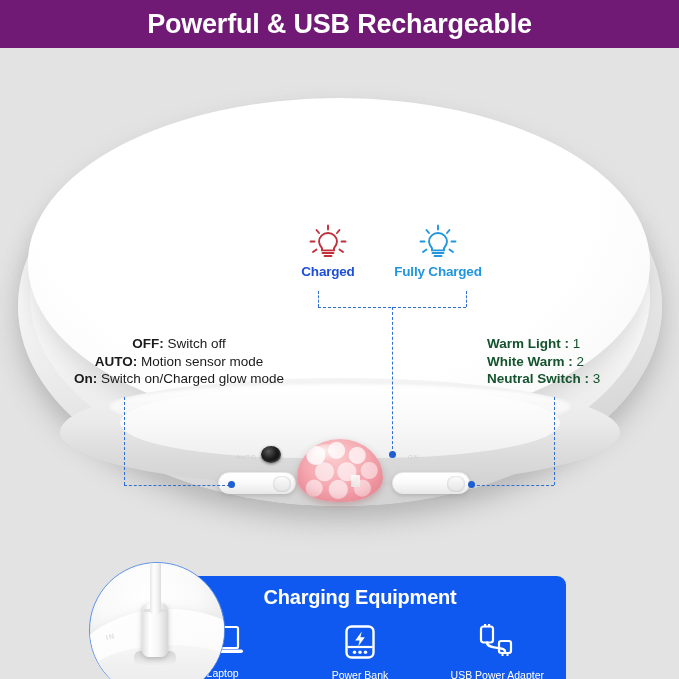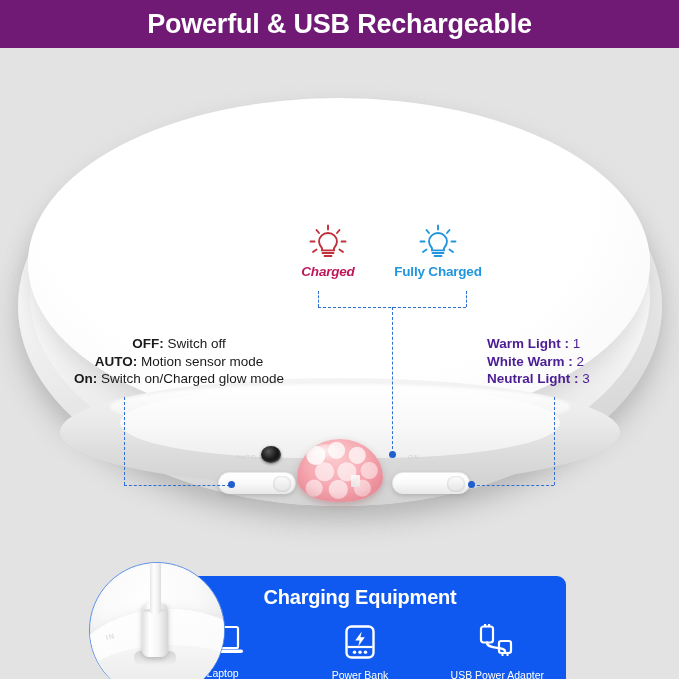--- a/index.html
+++ b/index.html
@@ -152,21 +152,21 @@
   }
   .bulb-icon{ display:block; margin:0 auto; }
 
   
   .text-left{
     position:absolute; left:74px; top:287px; line-height:17.5px;
     font-size:13.5px; color:#1a1a1a; white-space:nowrap;text-align:center;
   }
   .text-right{
     position:absolute; left:487px; top:287px; line-height:17.5px;
-    font-size:13.5px; color:#4c1d95; white-space:nowrap; text-align:left;
+    font-size:13.5px; color:#14532d; white-space:nowrap; text-align:left;
   }
   .lbl{ font-weight:bold; }
 
   
   .charge-panel{
     position:absolute; left:154px; top:528px; width:412px; height:114px;
     background:#1059f0; border-radius:9px;
   }
   .charge-title{
     position:absolute; left:0; right:0; top:10px; text-align:center;
@@ -270,21 +270,21 @@
           <line x1="16.5" y1="32" x2="23.5" y2="32"></line>
           <line x1="20" y1="1.5" x2="20" y2="5.5"></line>
           <line x1="8.5" y1="6" x2="11" y2="9"></line>
           <line x1="31.5" y1="6" x2="29" y2="9"></line>
           <line x1="2.5" y1="17.5" x2="6.5" y2="17.5"></line>
           <line x1="33.5" y1="17.5" x2="37.5" y2="17.5"></line>
           <line x1="5" y1="28" x2="8.5" y2="25.5"></line>
           <line x1="35" y1="28" x2="31.5" y2="25.5"></line>
         </g>
       </svg>
-      <div class="status-label" style="color:#be185d;font-style:italic;">Charged</div>
+      <div class="status-label" style="color:#1d4ed8;">Charged</div>
     </div>
 
     <div class="status-item" style="left:96px; top:0; width:124px;">
       <svg class="bulb-icon" width="40" height="38" viewBox="0 0 40 38">
         <g stroke="#2196dd" stroke-width="1.9" fill="none" stroke-linecap="round">
           <path d="M20 9 C14.8 9 11 13 11 17.6 C11 20.6 12.8 22.6 14 24.1 L14 26.4 L26 26.4 L26 24.1 C27.2 22.6 29 20.6 29 17.6 C29 13 25.2 9 20 9 Z"></path>
           <line x1="14.5" y1="29" x2="25.5" y2="29"></line>
           <line x1="16.5" y1="32" x2="23.5" y2="32"></line>
           <line x1="20" y1="1.5" x2="20" y2="5.5"></line>
           <line x1="8.5" y1="6" x2="11" y2="9"></line>
@@ -326,21 +326,21 @@
   </div>
 
   <div class="text-right">
     <div>
       <span class="lbl">Warm Light :</span><span> 1</span>
     </div>
     <div>
       <span class="lbl">White Warm :</span><span> 2</span>
     </div>
     <div>
-      <span class="lbl">Neutral Light :</span><span> 3</span>
+      <span class="lbl">Neutral Switch :</span><span> 3</span>
     </div>
   </div>
 
   <div class="charge-panel">
     <div class="charge-title">Charging Equipment</div>
 
     <div class="charge-items">
 
       <div class="charge-item">
         <svg width="44" height="34" viewBox="0 0 44 34">

